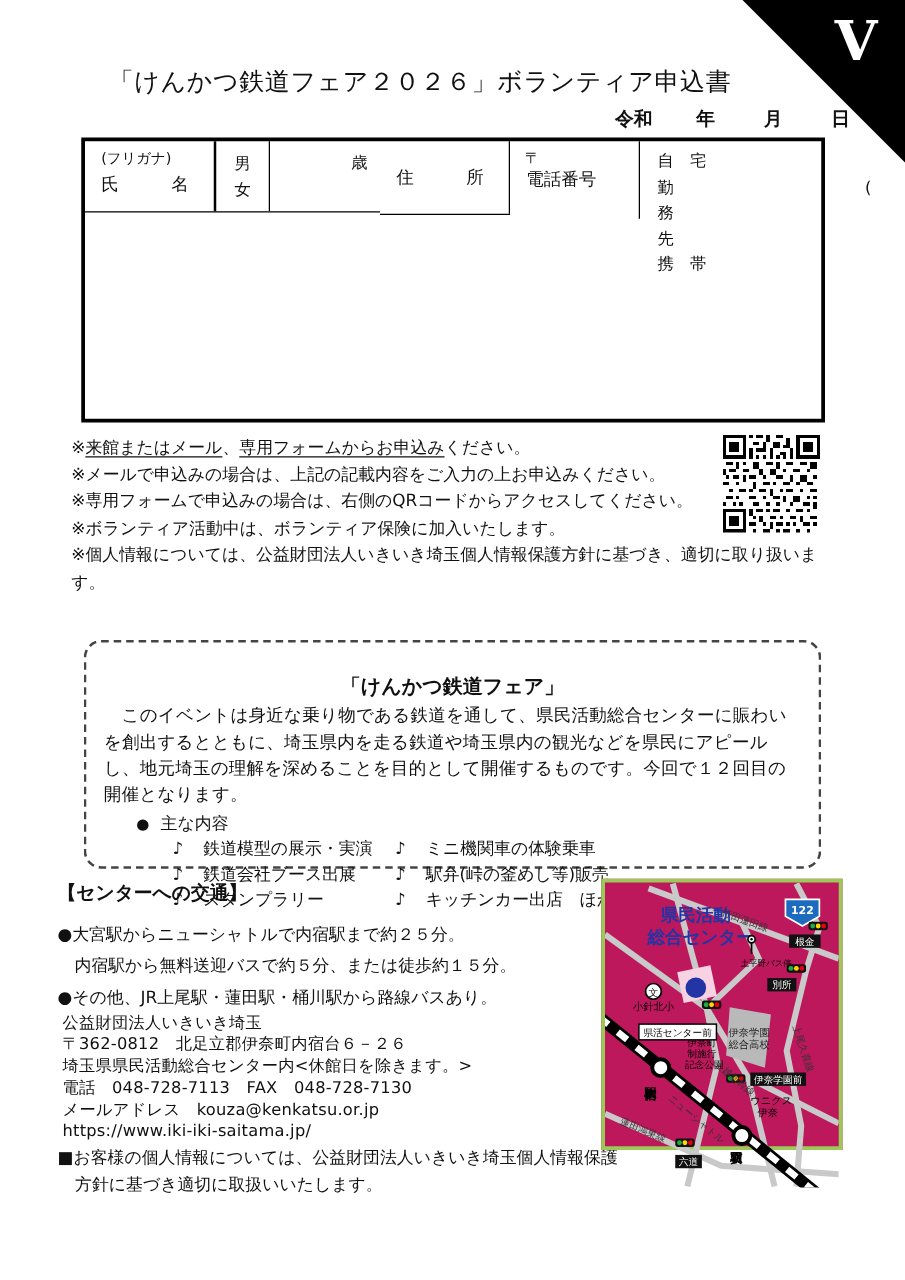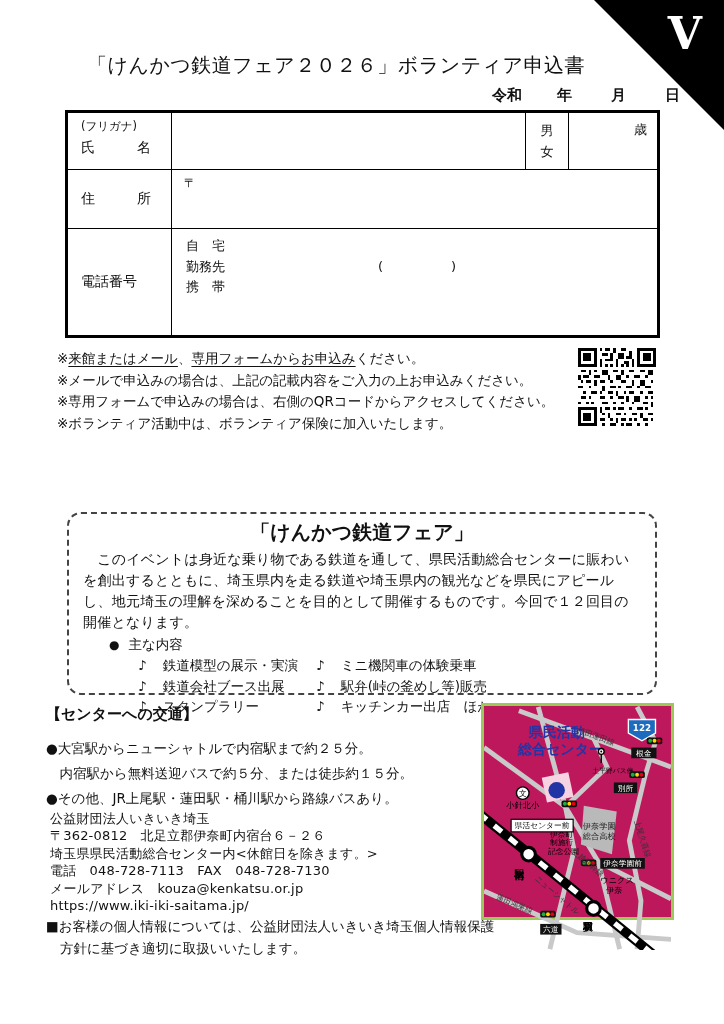--- a/index.html
+++ b/index.html
@@ -14,21 +14,21 @@
   .corner-v { position:absolute; top:12px; right:22px; color:#fff;
     font-family:"DejaVu Serif","Liberation Serif",serif; font-weight:bold; font-size:44px; line-height:1; }
   
   .doc-title { position:absolute; top:52px; left:0; width:672px; text-align:center;
     font-size:20px; font-weight:normal; letter-spacing:.5px; }
   .date-line span { position:absolute; font-size:15px; font-weight:bold; }
   .d-era { left:492px; top:86px; } .d-y { left:557px; top:86px; }
   .d-m { left:611px; top:86px; } .d-d { left:665px; top:86px; }
   
   .form-table { position:absolute; left:65px; top:110px; width:595px; height:228px;
-    border:3px solid #000; display:flex; flex-direction:column; background:#fff; }
+    border:3px solid #000; display:flex; flex-direction:row; background:#fff; }
   .f-row { display:flex; border-bottom:1.5px solid #000; }
   .f-row:last-child { border-bottom:none; flex:1; }
   .f-label { width:104px; border-right:1.5px solid #000; padding:6px 0 0 13px; }
   .f-val { flex:1; position:relative; }
   .r1 { height:57px; } .r2 { height:59px; } .r3 { height:62px; }
   .kana { font-size:11.5px; }
   .wide-label { display:flex; justify-content:space-between; width:70px; font-size:14px; margin-top:5px; }
   .center-label { display:flex; align-items:center; padding-top:0; }
   .center-label .wide-label { margin-top:0; }
   .plain-label { display:flex; align-items:center; font-size:13px; padding:0 0 0 8px; }
@@ -40,21 +40,21 @@
   .phone-mid { display:flex; }
   .p-open { margin-left:153px; } .p-close { margin-left:68px; }
   
   .notes { position:absolute; left:57px; top:348px; width:620px; font-size:13.5px; line-height:21.6px; }
   .u { text-decoration:underline; text-underline-offset:2.5px; }
   
   .qr { position:absolute; left:578px; top:348px; width:78px; height:78px; }
   
   .fair-box { position:absolute; left:67px; top:512px; width:590px; height:183px;
     border:2px dashed #444; border-radius:14px; padding:5px 14px 0 14px; }
-  .fair-title { text-align:center; font-size:20px; font-weight:bold; margin-bottom:3px; }
+  .fair-title { text-align:center; font-size:16px; font-weight:bold; margin-bottom:3px;margin-top:20px; }
   .fair-body { font-size:14px; line-height:21px; letter-spacing:.2px; }
   .fair-main { display:flex; align-items:center; gap:9px; margin:3px 0 1px 26px; font-size:13.5px; }
   .dot { font-size:12px; }
   .fair-cols { display:flex; margin-left:55px; }
   .fair-col { width:178px; }
   .fair-col.second { width:auto; }
   .fair-item { display:flex; gap:16px; font-size:13.5px; line-height:20.5px; }
   
   .access-h { position:absolute; left:46px; top:705px; font-size:15px; font-weight:bold; }
   .access-lines { position:absolute; left:46px; top:736px; font-size:13.5px; line-height:25px; width:430px; }
@@ -128,20 +128,21 @@
       <div>携　帯</div>
     </div>
   </div>
 </div>
 
 <div class="notes">
   <div><span>※</span><span class="u">来館またはメール</span><span>、</span><span class="u">専用フォームからお申込み</span><span>ください。</span></div>
   <div>※メールで申込みの場合は、上記の記載内容をご入力の上お申込みください。</div>
   <div>※専用フォームで申込みの場合は、右側のQRコードからアクセスしてください。</div>
   <div>※ボランティア活動中は、ボランティア保険に加入いたします。</div>
+  <div>※個人情報については、公益財団法人いきいき埼玉個人情報保護方針に基づき、適切に取り扱います。</div>
 </div>
 
 <div class="qr">
   <svg width="78" height="78" viewBox="0 0 29 29" shape-rendering="crispEdges">
     <rect x="0" y="0" width="29" height="29" fill="#fff"></rect>
     <g fill="#000">
       <rect x="0" y="0" width="7" height="7"></rect>
         <rect x="22" y="0" width="7" height="7"></rect>
         <rect x="0" y="22" width="7" height="7"></rect>
     </g>

